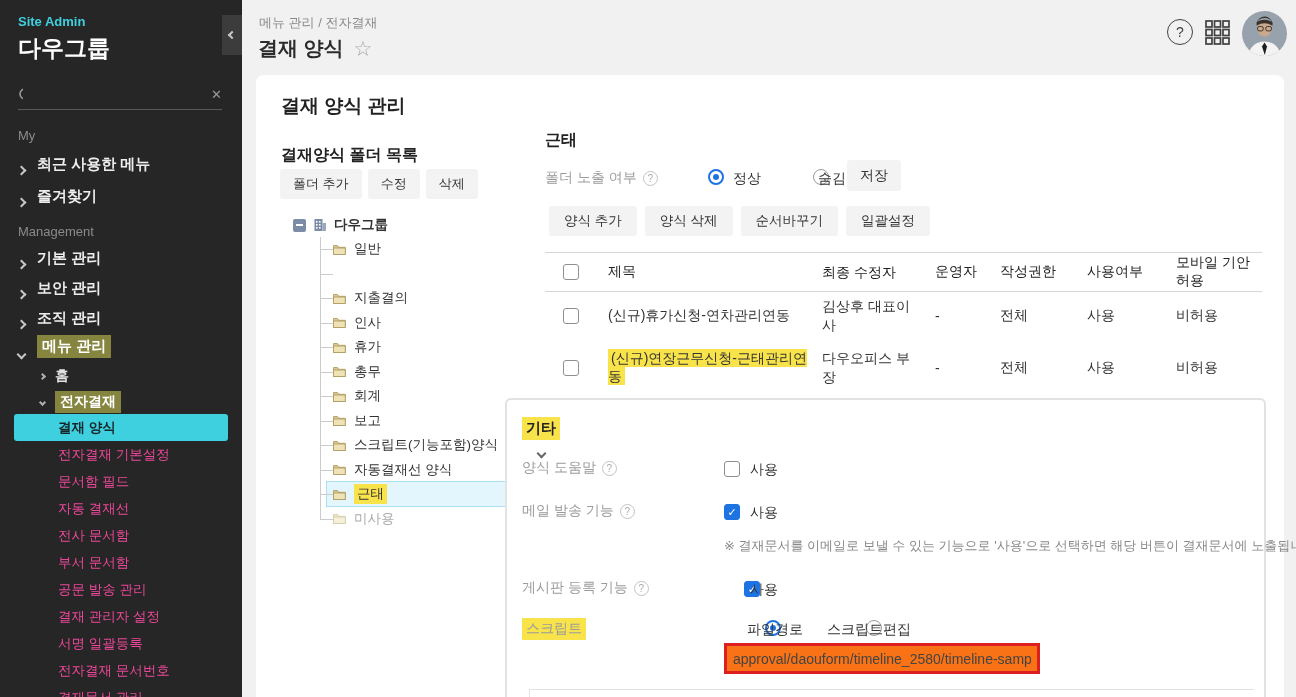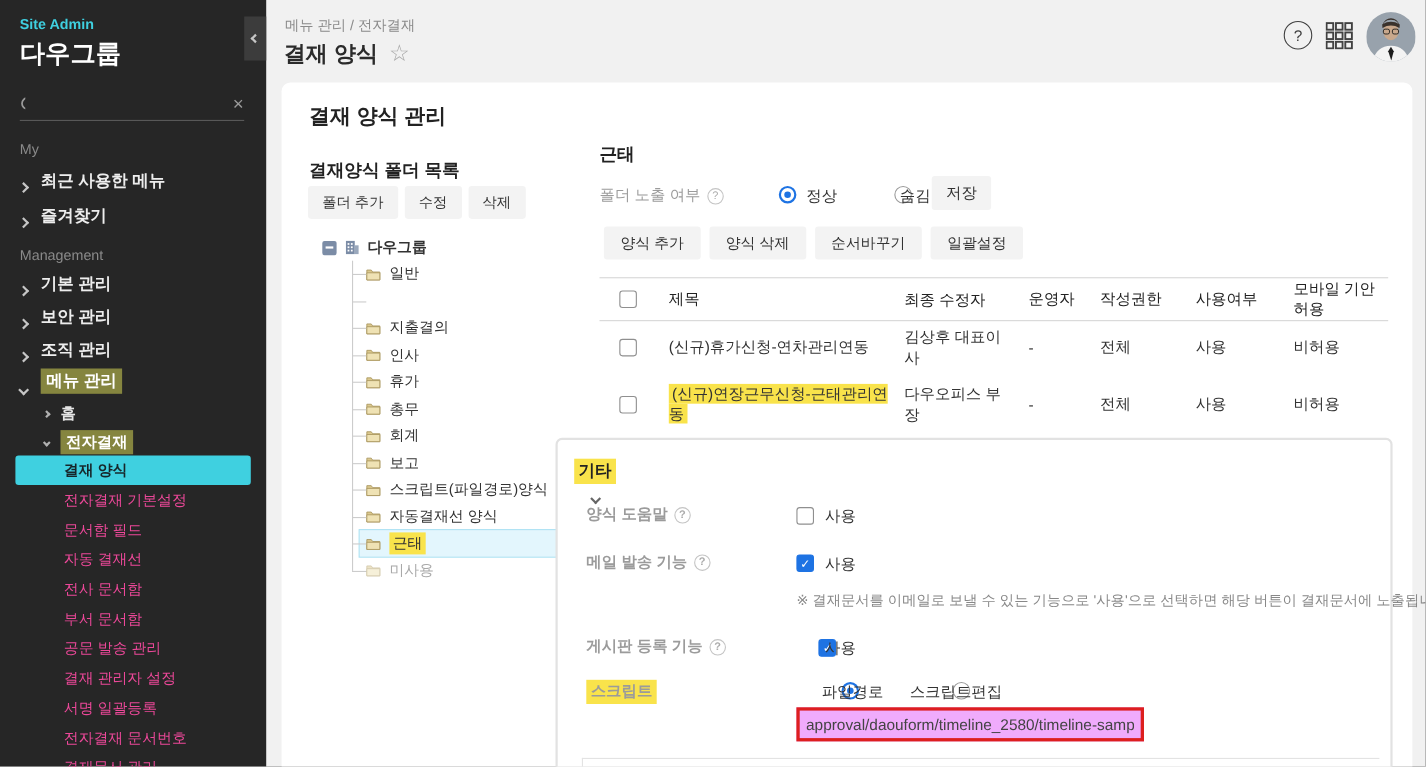--- a/index.html
+++ b/index.html
@@ -95,24 +95,24 @@
   .cb{width:16px;height:16px;border:1.5px solid #8f8f8f;border-radius:3px;background:#fff;display:inline-block;cursor:pointer;flex:none;}
   .cb.on{background:var(--primary-blue);border-color:var(--primary-blue);position:relative;}
   .cb.on::after{content:"✓";position:absolute;inset:0;display:flex;align-items:center;justify-content:center;
     color:#fff;font-size:11px;font-weight:700;}
 
   
   .panel{position:absolute;left:249px;top:323px;width:761px;height:320px;background:#fff;
     border:2px solid #e2e2e2;border-radius:6px;}
   .etc-title{position:absolute;left:15px;top:17px;display:flex;align-items:center;gap:10px;font-size:15px;font-weight:700;color:#222;flex-direction:column;}
   .etc-title .chev{border-color:#666;}
-  .p-label{position:absolute;left:26px;font-weight:bold;}
+  .p-label{position:absolute;left:15px;}
   .p-note{position:absolute;left:217px;top:137px;font-size:13px;color:#888;white-space:nowrap;}
   .script-input{position:absolute;left:217px;top:243px;width:316px;height:31px;border:3px solid var(--annotation-red);
-    background:#f0abfc;font-size:14px;color:#444;padding:0 6px;font-family:inherit;outline:none;white-space:nowrap;overflow:hidden;}
+    background:#f97316;font-size:14px;color:#444;padding:0 6px;font-family:inherit;outline:none;white-space:nowrap;overflow:hidden;}
   .next-sec{position:absolute;left:22px;top:289px;width:725px;height:40px;border-top:1px solid #e3e3e3;border-left:1px solid #e3e3e3;}
 </style>
 </head>
 <body>
 
 <div class="stage">
 
   <div class="sidebar">
     <div class="brand">Site Admin</div>
     <div class="company">다우그룹</div>
@@ -319,21 +319,21 @@
             <span>보고</span>
           </span>
         </div>
       <div class="trow">
           <span class="tick"></span>
           <span class="row-inner">
             <svg width="15" height="13" viewBox="0 0 15 13">
               <path d="M1.5 2.5h4l1.3 1.8h6.5v7.2H1.5z" fill="#dcc98e" stroke="#ab9760" stroke-width=".8"></path>
               <path d="M1.5 5h11.8v6.5H1.5z" fill="#efe2b4" stroke="#ab9760" stroke-width=".8"></path>
             </svg>
-            <span>스크립트(파일경로)양식</span>
+            <span>스크립트(기능포함)양식</span>
           </span>
         </div>
       <div class="trow">
           <span class="tick"></span>
           <span class="row-inner">
             <svg width="15" height="13" viewBox="0 0 15 13">
               <path d="M1.5 2.5h4l1.3 1.8h6.5v7.2H1.5z" fill="#dcc98e" stroke="#ab9760" stroke-width=".8"></path>
               <path d="M1.5 5h11.8v6.5H1.5z" fill="#efe2b4" stroke="#ab9760" stroke-width=".8"></path>
             </svg>
             <span>자동결재선 양식</span>

